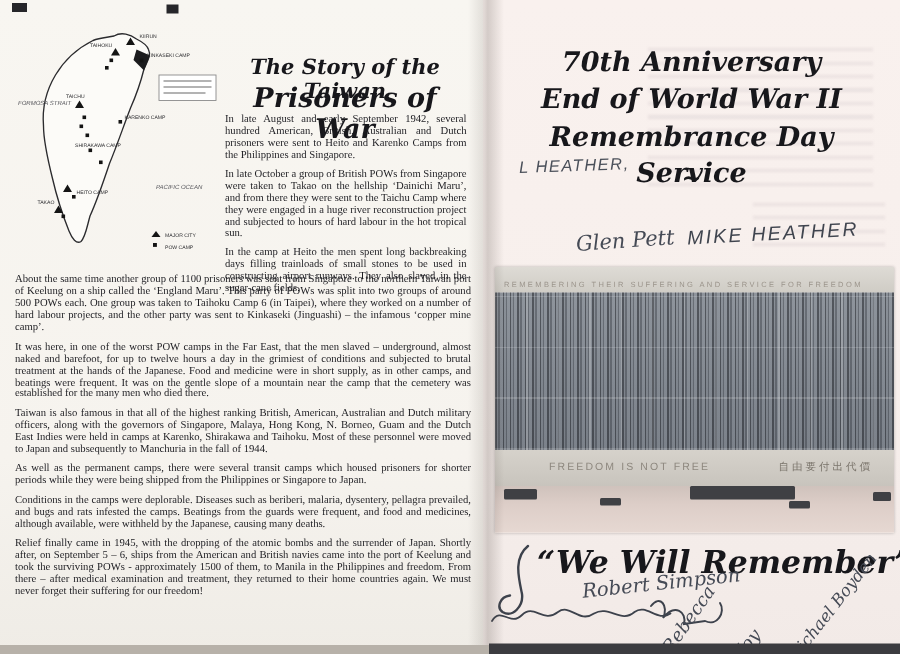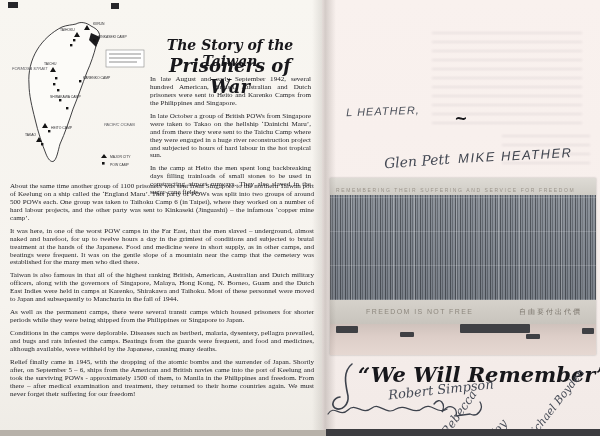--- a/index.html
+++ b/index.html
@@ -142,20 +142,25 @@
       <p>Conditions in the camps were deplorable. Diseases such as beriberi, malaria, dysentery, pellagra prevailed, and bugs and rats infested the camps. Beatings from the guards were frequent, and food and medicines, although available, were withheld by the Japanese, causing many deaths.</p>
       <p>Relief finally came in 1945, with the dropping of the atomic bombs and the surrender of Japan. Shortly after, on September 5 – 6, ships from the American and British navies came into the port of Keelung and took the surviving POWs - approximately 1500 of them, to Manila in the Philippines and freedom. From there – after medical examination and treatment, they returned to their home countries again. We must never forget their suffering for our freedom!</p>
     </div>
   </div>
 
   <div id="right-page" class="abs">
 
     <div class="abs ghost" style="left:110px;top:32px;width:150px;height:92px;"></div>
     <div class="abs ghost" style="left:180px;top:128px;width:88px;height:36px;"></div>
 
+    <div class="abs rp-title" style="left:8px;top:30px;width:262px;font-size:18px;">
+      <div>70th Anniversary</div>
+      <div>End of World War II</div>
+      <div>Remembrance Day Service</div>
+    </div>
 
     <div class="abs hand" style="left:24px;top:105px;font-size:11px;letter-spacing:1px;transform:rotate(-2deg);">L HEATHER,</div>
 
     <div class="abs rp-title" style="left:8px;top:108px;width:262px;font-size:16px;">~</div>
 
 
     <div class="abs hand-serif" style="left:62px;top:153px;font-size:14px;transform:rotate(-4deg);">Glen Pett</div>
     <div class="abs hand" style="left:136px;top:148px;font-size:13px;letter-spacing:1.5px;transform:rotate(-3deg);color:#3f444e;">MIKE HEATHER</div>
   </div>
 

